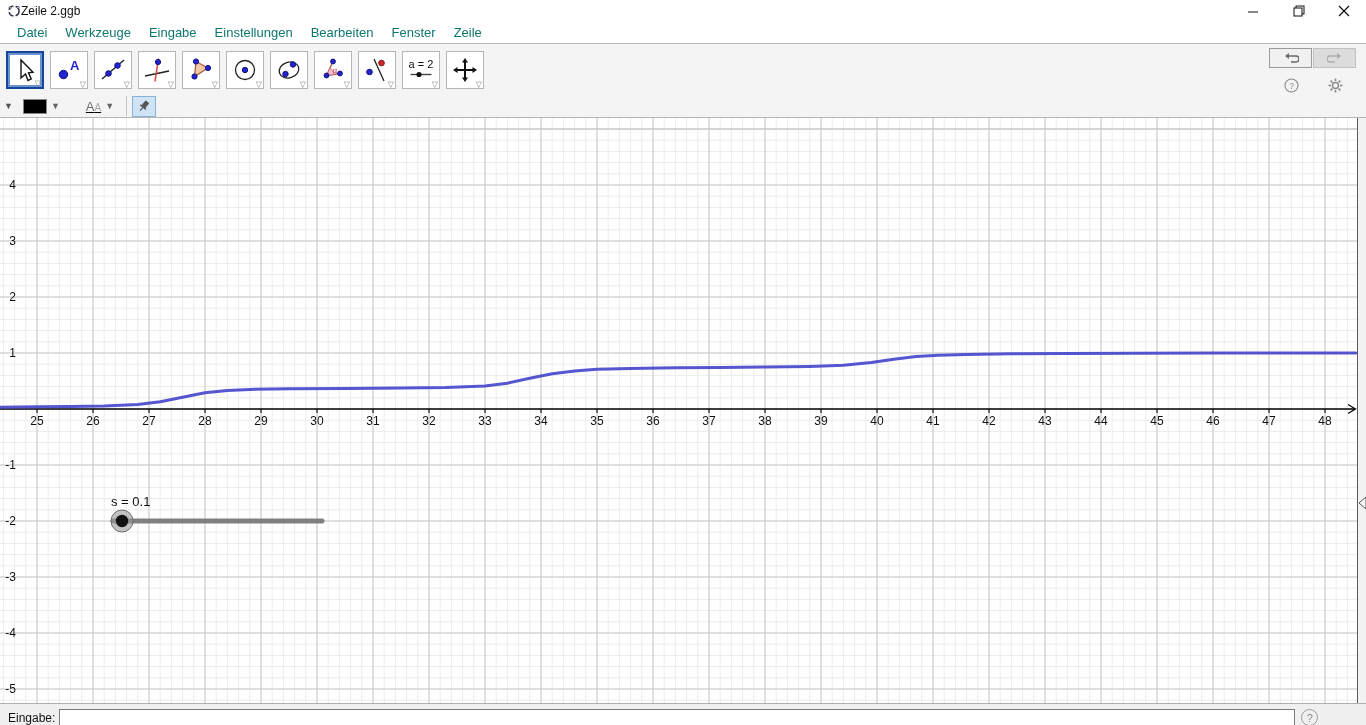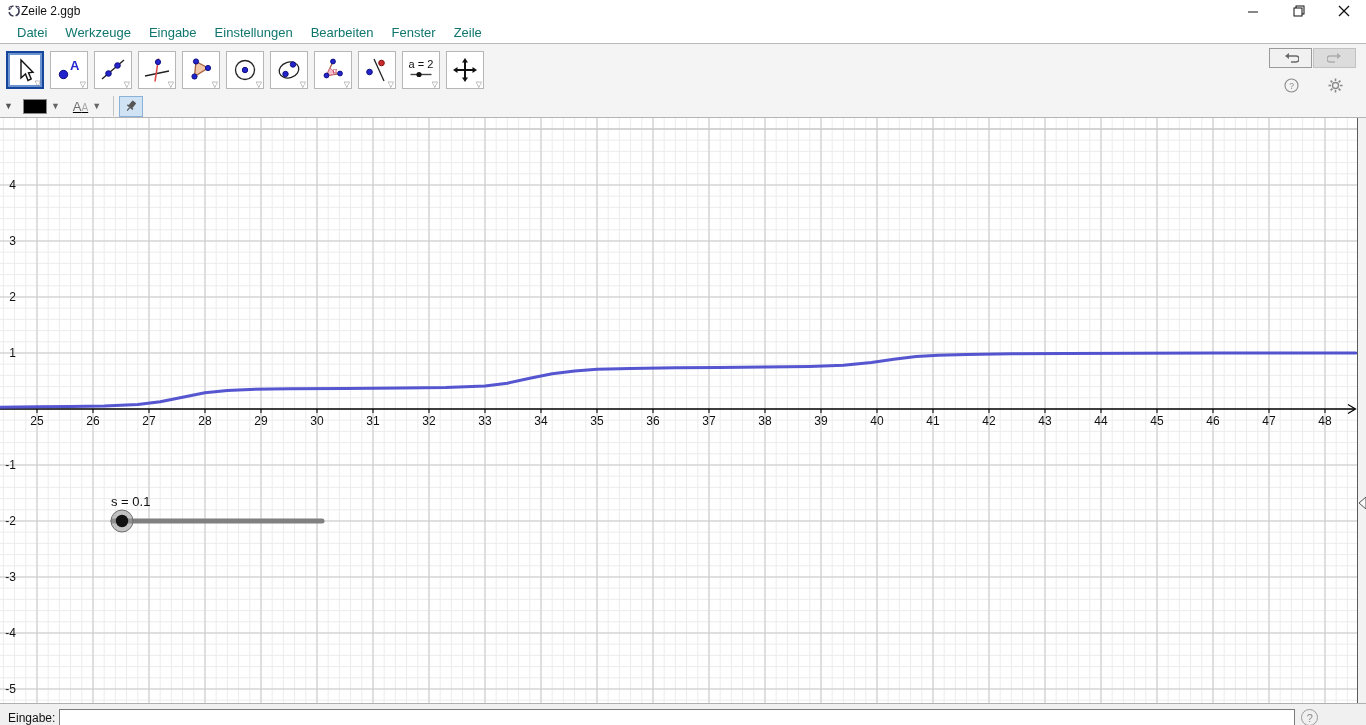--- a/index.html
+++ b/index.html
@@ -21,21 +21,21 @@
   .tb-right { position:absolute; right:9px; top:4px; width:88px; }
   .ur-row { display:flex; gap:1px; }
   .ur-btn { width:43px; height:20px; display:flex; align-items:center; justify-content:center; border:1px solid #9a9a9a; background:#f1f1f1; cursor:pointer; }
   .ur-btn.disabled { background:#dcdcdc; border-color:#c2c2c2; }
   .hs-row { display:flex; justify-content:space-around; margin-top:8px; }
   .hs-btn { width:18px; height:18px; display:flex; align-items:center; justify-content:center; cursor:pointer; }
   .stylebar { height:23px; background:#f4f4f4; border-bottom:1px solid #b5b5b5; display:flex; align-items:center; position:relative; }
   .sb-toggle { font-size:9px; color:#555; margin-left:4px; cursor:pointer; }
   .swatch { width:24px; height:15px; background:#000; border:1px solid #888; margin-left:10px; cursor:pointer; }
   .sb-dd { font-size:9px; color:#666; margin-left:4px; cursor:pointer; }
-  .sb-aa { margin-left:13px; cursor:pointer; letter-spacing:0;text-decoration:underline; }
+  .sb-aa { margin-left:26px; cursor:pointer; letter-spacing:0;text-decoration:underline; }
   .sb-aa .a1 { font-size:13px; color:#6f6f6f; }
   .sb-aa .a2 { font-size:10px; color:#a8a8a8; }
   .sb-sep { width:1px; height:20px; background:#c4c4c4; margin-left:12px; }
   .pin-btn { width:24px; height:21px; margin-left:5px; background:#cfe3f5; border:1px solid #8ab1d8; display:flex; align-items:center; justify-content:center; cursor:pointer; }
   .gfx-wrap { position:relative; width:1366px; height:585px; background:#ffffff; }
   .right-divider { position:absolute; top:0; left:1357px; width:9px; height:585px; background:#f2f2f2; border-left:1px solid #5a5a5a; }
   .panel-handle { position:absolute; top:378px; left:1358px; cursor:pointer; }
   .inputbar { height:28px; background:#f0f0f0; border-top:1px solid #b0b0b0; display:flex; align-items:center; position:relative; }
   .inputbar .label { font-size:12px; color:#111; margin-left:8px; }
   .inputbar input { margin-left:4px; width:1236px; height:18px; border:1px solid #7a7a7a; background:#fff; font-size:12px; padding:0 3px; font-family:"Liberation Sans",sans-serif; }

